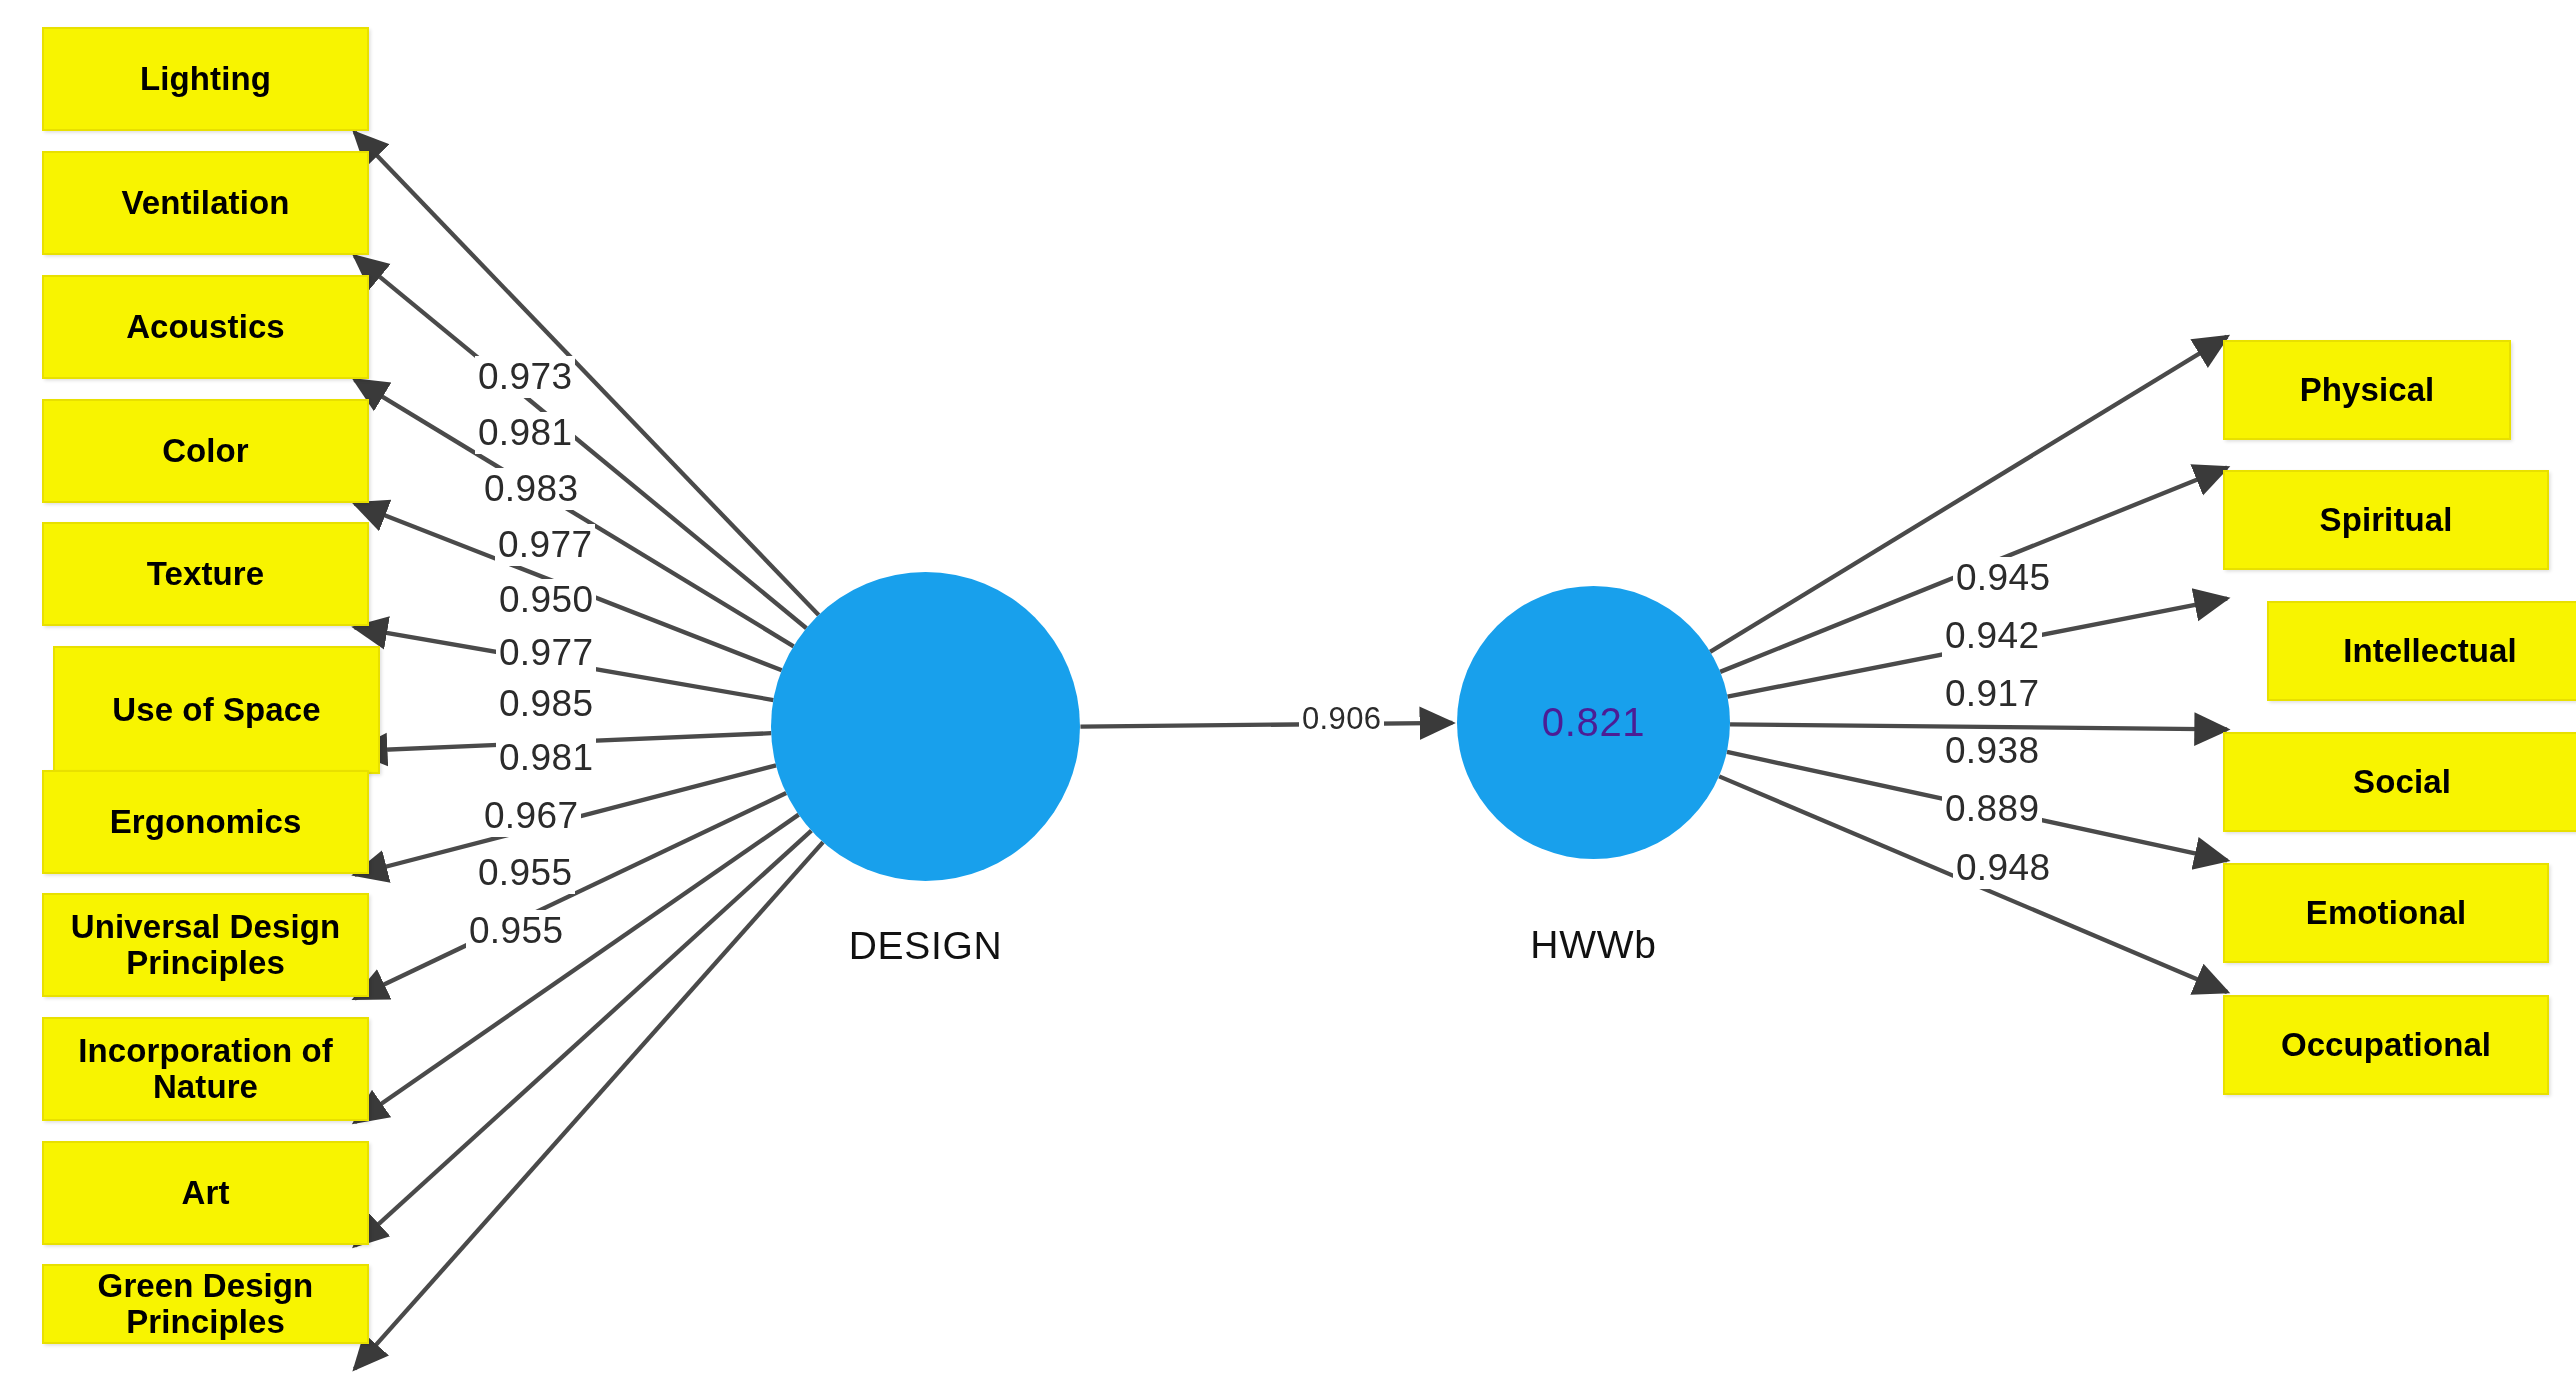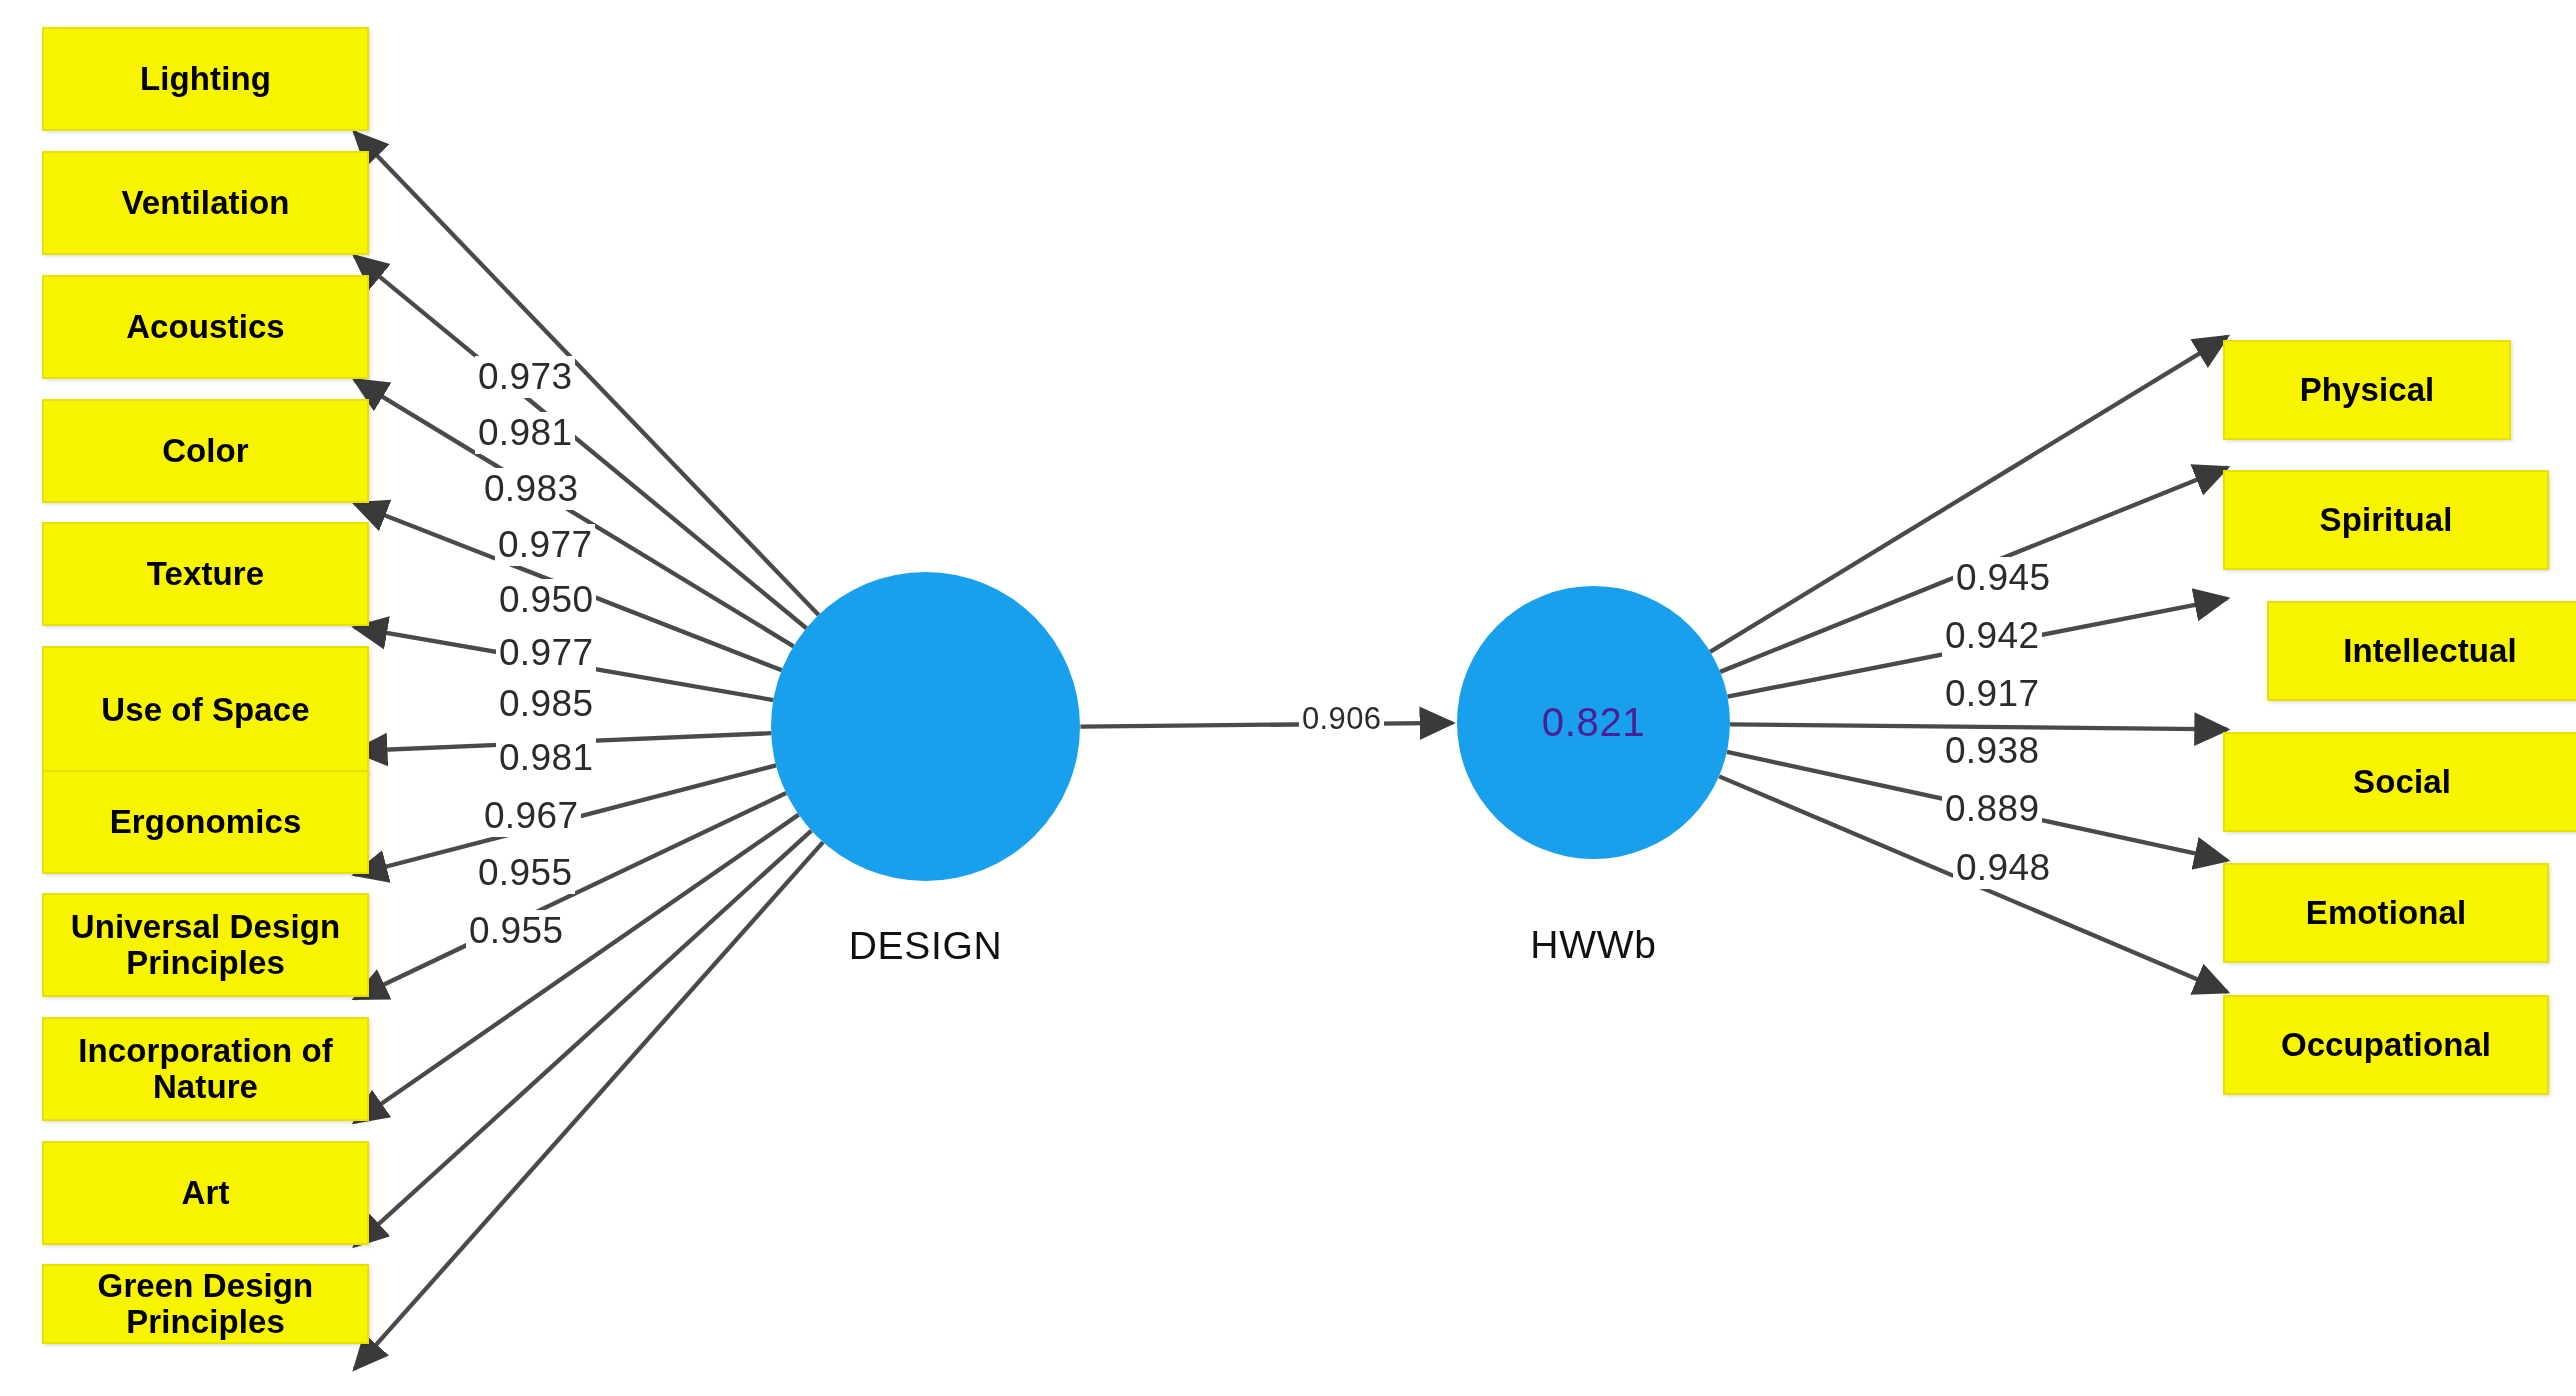--- a/index.html
+++ b/index.html
@@ -110,21 +110,21 @@
   </div>
   <div class="ind-box" style="left:42px;top:275px;width:327px;height:104px;">
     <span>Acoustics</span>
   </div>
   <div class="ind-box" style="left:42px;top:522px;width:327px;height:104px;">
     <span>Texture</span>
   </div>
   <div class="ind-box" style="left:42px;top:399px;width:327px;height:104px;">
     <span>Color</span>
   </div>
-  <div class="ind-box" style="left:42px;top:646px;width:327px;height:128px;">
+  <div class="ind-box" style="left:53px;top:646px;width:327px;height:128px;">
     <span>Use of Space</span>
   </div>
   <div class="ind-box" style="left:42px;top:770px;width:327px;height:104px;">
     <span>Ergonomics</span>
   </div>
   <div class="ind-box" style="left:42px;top:893px;width:327px;height:104px;">
     <span>Universal Design Principles</span>
   </div>
   <div class="ind-box" style="left:42px;top:1017px;width:327px;height:104px;">
     <span>Incorporation of Nature</span>

